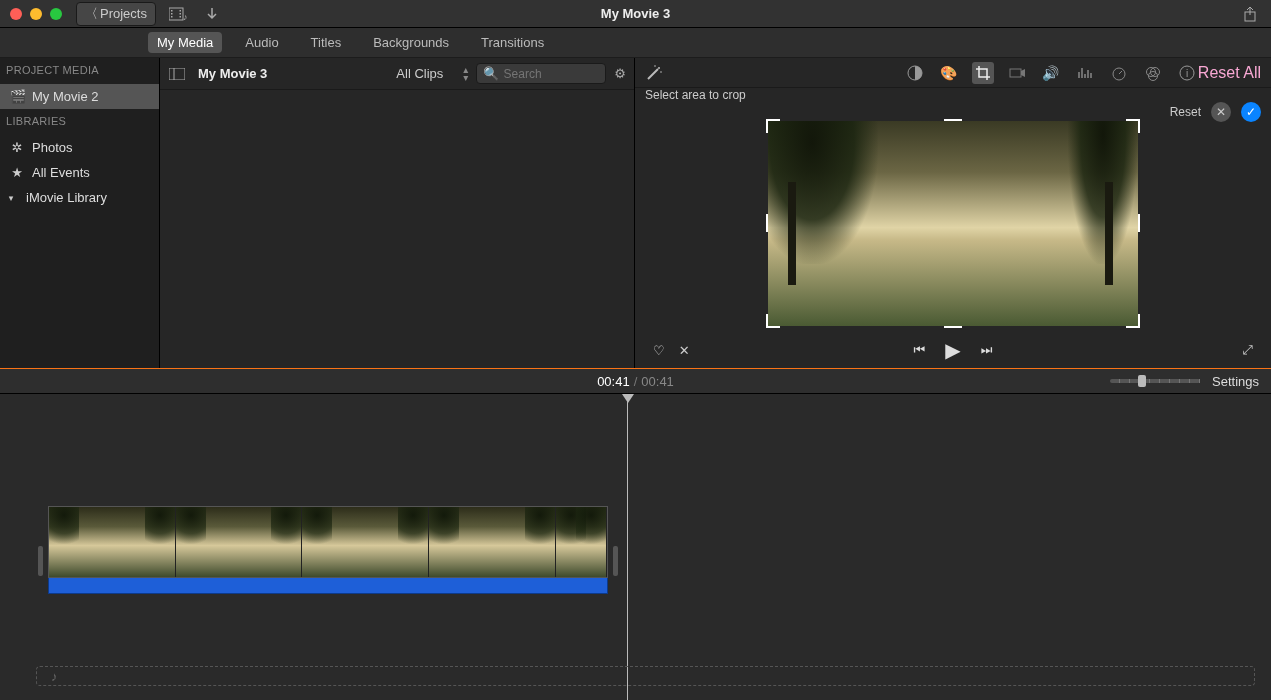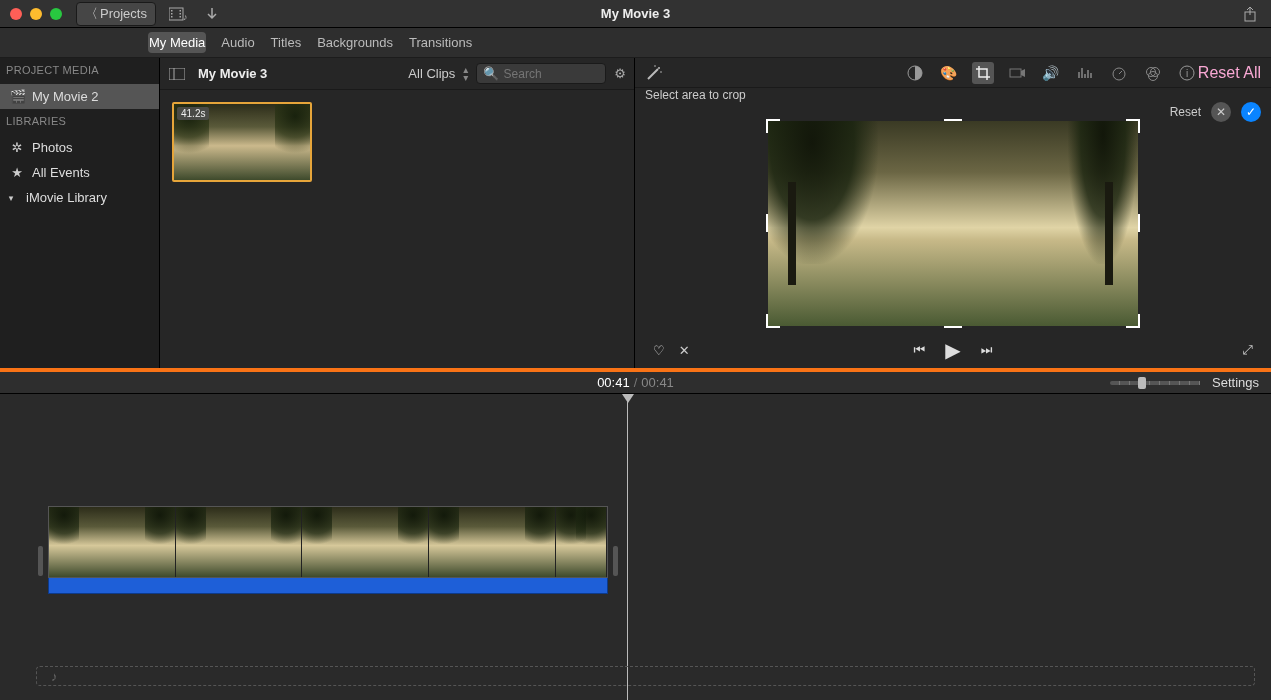--- a/index.html
+++ b/index.html
@@ -10,41 +10,41 @@
   .traffic { display:flex; gap:8px; margin-left:10px; }
   .tl { width:12px; height:12px; border-radius:50%; }
   .red{background:#ff5f57;} .yellow{background:#febc2e;} .green{background:#28c840;}
   .back-proj { margin-left:14px; display:flex; align-items:center; gap:2px; background:#464646; border:1px solid #1a1a1a; border-radius:4px; padding:2px 8px; color:#ccc; cursor:pointer; }
   .tb-icon { width:24px; height:20px; margin-left:10px; display:flex; align-items:center; justify-content:center; color:#aaa; cursor:pointer; }
   .title-center { position:absolute; left:50%; transform:translateX(-50%); font-weight:600; color:#eee; }
   .share-right { position:absolute; right:14px; color:#aaa; cursor:pointer; }
 
   
   .tabsrow { height:30px; background:#2e2e2e; display:flex; align-items:center; padding-left:148px; gap:14px; border-bottom:1px solid #1c1c1c; }
-  .mtab { color:#bbb; padding:3px 1px; border-radius:4px; cursor:pointer; }
+  .mtab { color:#bbb; padding:3px 9px; border-radius:4px; cursor:pointer; }
   .mtab.active { background:#555; color:#fff; }
 
   
   .upper { display:flex; height:310px; }
 
   
   .sidebar { width:160px; background:#1f1f1f; border-right:1px solid #000; display:flex; flex-direction:column; }
   .side-hdr { font-size:11px; color:#888; padding:6px 6px 8px 6px; letter-spacing:.3px; }
   .side-item { padding:5px 10px; display:flex; align-items:center; gap:8px; color:#ddd; cursor:pointer; }
   .side-item.sel { background:#555; }
   .side-item .ico { width:14px; text-align:center; color:#ccc; }
   .side-sub { padding-left:22px; }
 
   
   .browser { flex:0 0 475px; background:#262626; display:flex; flex-direction:column; border-right:1px solid #000; }
   .browser-bar { height:32px; display:flex; align-items:center; gap:8px; padding:0 8px; border-bottom:1px solid #1a1a1a; }
   .bb-icon { width:18px;height:18px; color:#aaa; display:flex;align-items:center;justify-content:center; cursor:pointer;}
   .bb-title { font-weight:600; color:#eee; margin-left:4px; }
   .bb-spacer { flex:1; }
-  .bb-filter { color:#ccc; cursor:pointer; display:flex; align-items:center; gap:8px; }
+  .bb-filter { color:#ccc; cursor:pointer; display:flex; align-items:center; gap:20px; }
   .bb-updown { font-size:10px; line-height:8px; color:#888; }
   .search { display:flex; align-items:center; background:#3a3a3a; border:1px solid #1a1a1a; border-radius:4px; padding:2px 6px; width:130px; }
   .search input { background:transparent; border:none; outline:none; color:#84cc16; width:100%; font-size:12px; }
   .gear { color:#aaa; cursor:pointer; }
 
   .browser-body { flex:1; padding:12px; position:relative; background:#262626; }
   .clip-thumb { width:140px; height:80px; border:2px solid #e6a53a; border-radius:2px; position:relative; overflow:hidden; background:linear-gradient(to bottom,#2d2d1a 0,#5a5a3a 30%,#cbb98c 55%,#3e4a2c 100%); }
   .clip-thumb::before, .clip-thumb::after { content:""; position:absolute; top:0; bottom:20%; width:40px; background:radial-gradient(circle at 50% 20%, rgba(20,30,10,.9) 0, rgba(40,50,20,.7) 40%, transparent 70%); }
   .clip-thumb::before{ left:-5px;} .clip-thumb::after{ right:-5px;}
   .clip-dur { position:absolute; top:3px; left:3px; background:rgba(80,80,80,.85); color:#eee; font-size:10px; padding:1px 4px; border-radius:2px; }
@@ -82,21 +82,21 @@
   .edge.rr{right:-2px;top:50%;transform:translateY(-50%);width:2px;height:18px;}
 
   .transport { height:36px; display:flex; align-items:center; padding:0 18px; position:relative; }
   .tp-left{ display:flex; gap:14px; color:#ccc;}
   .tp-center{ position:absolute; left:50%; transform:translateX(-50%); display:flex; gap:20px; color:#ddd; align-items:center;}
   .tp-center .play{ font-size:20px;}
   .tp-right{ margin-left:auto; color:#ccc;}
   .tp-btn{cursor:pointer;}
 
   
-  .timerow { height:26px; background:#2e2e2e; border-top:4px solid #f97316; border-bottom:1px solid #000; display:flex; align-items:center; padding:0 12px; color:#ccc; position:relative;}
+  .timerow { height:26px; background:#2e2e2e; border-top:1px solid #f97316; border-bottom:1px solid #000; display:flex; align-items:center; padding:0 12px; color:#ccc; position:relative;}
   .timerow .tc{ position:absolute; left:50%; transform:translateX(-50%); }
   .tc .cur{color:#fff;} .tc .sep{color:#777; margin:0 4px;} .tc .dur{color:#888;}
   .zoom { margin-left:auto; display:flex; align-items:center; gap:4px; }
   .zoom-track{ width:90px; height:4px; background:#555; position:relative; border-radius:2px;}
   .zoom-track::before{content:"";position:absolute;inset:0; background:repeating-linear-gradient(to right, transparent 0 9px, #777 9px 10px);}
   .zoom-knob{ position:absolute; top:-4px; left:28px; width:8px;height:12px; background:#bbb; border-radius:2px;}
   .settings-btn{ margin-left:12px; color:#ddd; cursor:pointer;}
 
   
   .timeline { height:306px; background:#2a2a2a; position:relative; overflow:hidden;}
@@ -196,25 +196,20 @@
       <div class="bb-spacer"></div>
       <div class="bb-filter">
         <span>All Clips</span>
         <span class="bb-updown">▴<br>▾</span>
       </div>
       <div class="search">
         <span style="color:#888;margin-right:4px">🔍</span>
         <input placeholder="Search" style="">
       </div>
       <div class="gear">⚙</div>
-    </div>
-    <div class="browser-body">
-      <div class="clip-thumb">
-        <div class="clip-dur">41.2s</div>
-      </div>
     </div>
   </div>
 
   <div class="viewer">
     <div class="adjust-bar">
       <div class="wand">
         <svg width="18" height="18">
             <path d="M3 15 L13 5" stroke="#bbb" stroke-width="2"></path>
             <circle cx="14" cy="4" r="1" fill="#bbb"></circle>
             <circle cx="10" cy="2" r="0.8" fill="#bbb"></circle>

